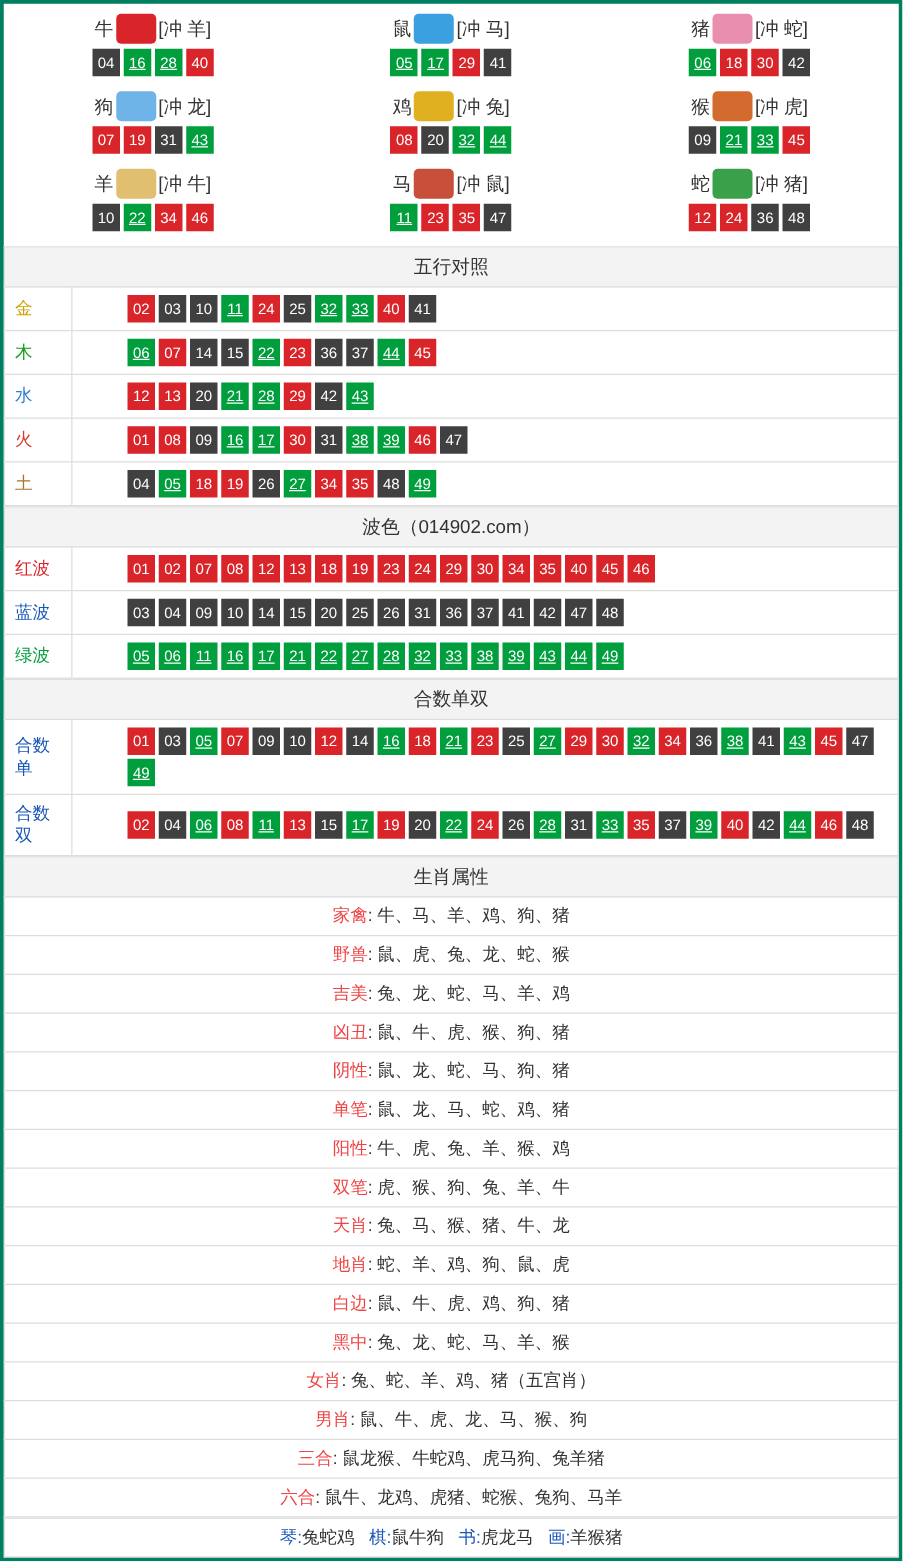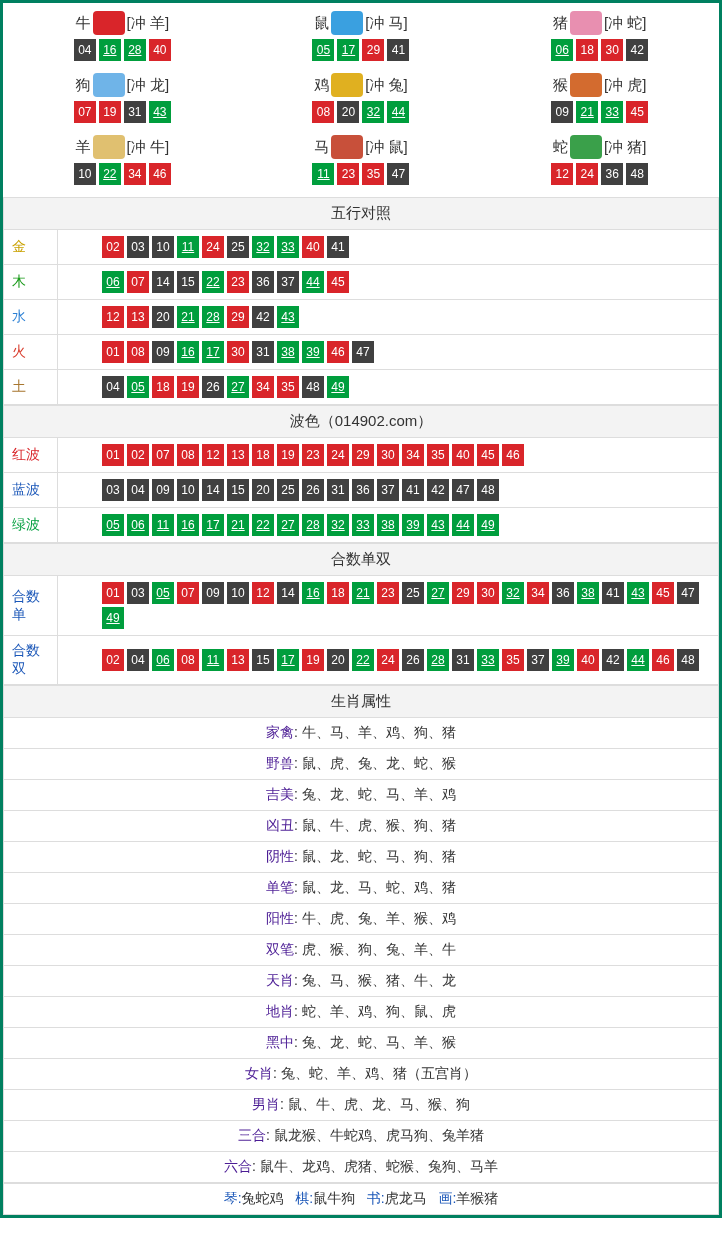--- a/index.html
+++ b/index.html
@@ -23,21 +23,21 @@
   .lbl-gold { color: #c9a100; }
   .lbl-wood { color: #1b9b1b; }
   .lbl-water { color: #2a7fd4; }
   .lbl-fire { color: #d83a2a; }
   .lbl-earth { color: #a7762f; }
   .lbl-red { color: #d9252a; }
   .lbl-blue { color: #1b57b8; margin-left: 32px; }
   .lbl-green { color: #009e3d; }
   .nums { display: flex; flex-wrap: wrap; gap: 3px; padding-left: 36px; }
   .attr-row td { text-align: center; }
-  .attr-label { color: #4c1d95; }
+  .attr-label { color: #ef4444; }
   .colon { color: #333; }
   .attr-val { color: #333; }
   .foot-row td { text-align: center; }
   .foot-label { color: #1b57b8; }
 </style>
 </head>
 <body>
 
 <div class="wrap">
 
@@ -460,20 +460,25 @@
       <span class="attr-label">天肖</span><span class="colon">: </span><span class="attr-val">兔、马、猴、猪、牛、龙</span>
     </td>
   </tr>
   <tr class="attr-row">
     <td>
       <span class="attr-label">地肖</span><span class="colon">: </span><span class="attr-val">蛇、羊、鸡、狗、鼠、虎</span>
     </td>
   </tr>
   <tr class="attr-row">
     <td>
+      <span class="attr-label">白边</span><span class="colon">: </span><span class="attr-val">鼠、牛、虎、鸡、狗、猪</span>
+    </td>
+  </tr>
+  <tr class="attr-row">
+    <td>
       <span class="attr-label">黑中</span><span class="colon">: </span><span class="attr-val">兔、龙、蛇、马、羊、猴</span>
     </td>
   </tr>
   <tr class="attr-row">
     <td>
       <span class="attr-label">女肖</span><span class="colon">: </span><span class="attr-val">兔、蛇、羊、鸡、猪（五宫肖）</span>
     </td>
   </tr>
   <tr class="attr-row">
     <td>

